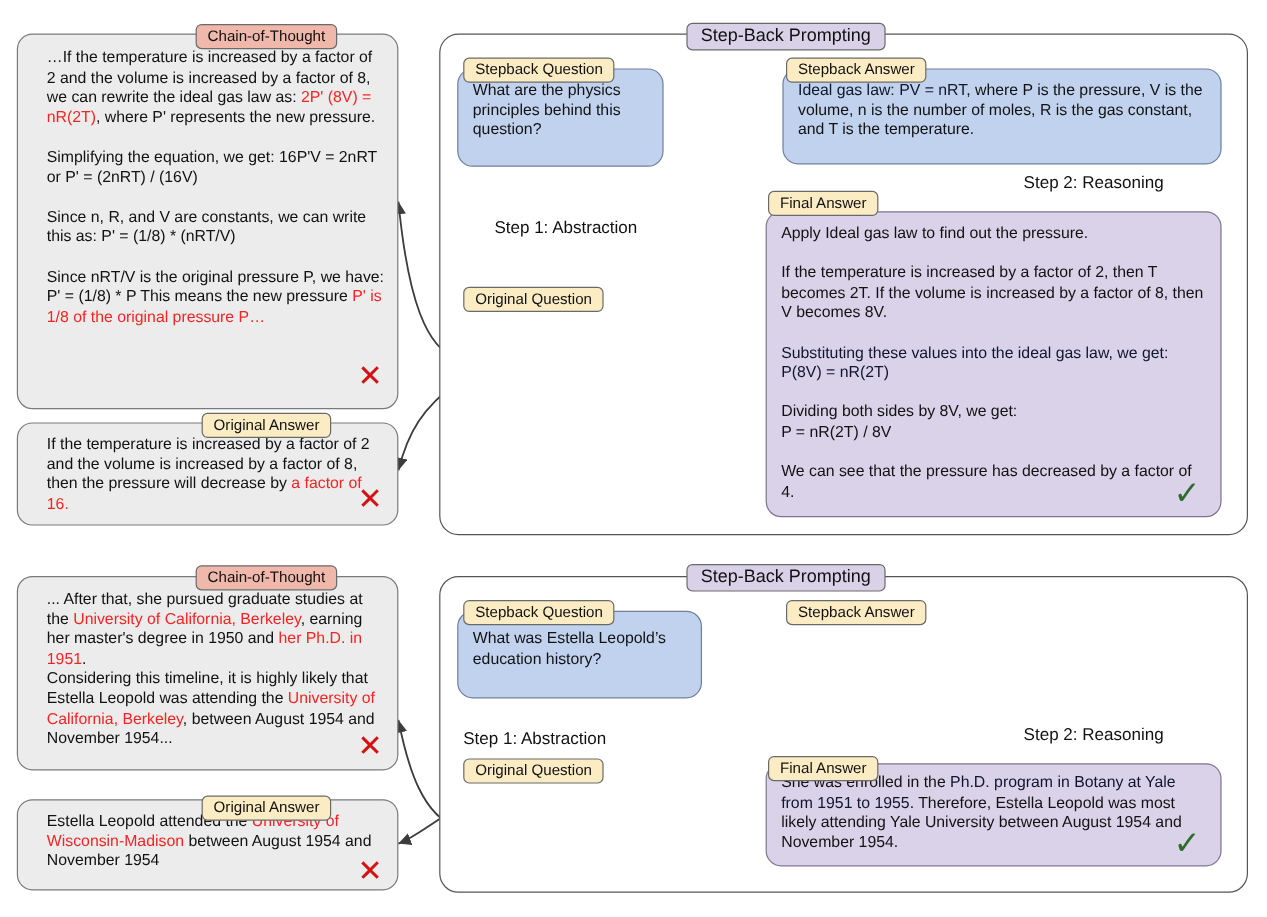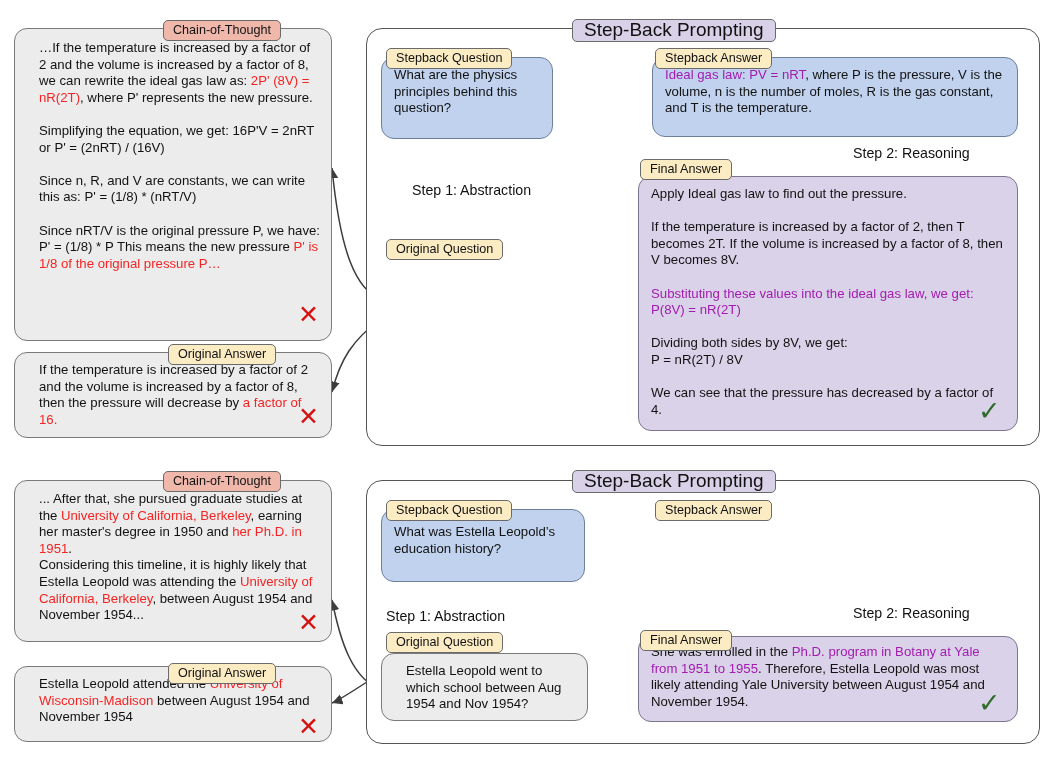--- a/index.html
+++ b/index.html
@@ -21,24 +21,24 @@
 
   .box .body{padding:8px 11px 8px 12px;font-size:13.2px;line-height:16.6px;color:#121212;
              white-space:pre-wrap;}
 
   
   .tag{position:absolute;box-sizing:border-box;border:1.2px solid #5f5f5f;
        border-radius:5px;font-size:12.6px;line-height:16px;padding:1px 9px 2px 9px;
        color:#111;white-space:nowrap;z-index:6;}
   .tag.cream{background:#fcecc4;border-color:#6a6a6a;}
   .tag.salmon{background:#f0b7ab;border-color:#6a6a6a;}
-  .tag.lav{background:#d8d1e8;border-color:#6a6a6a;font-size:19px;padding:2px 11px 3px 11px;text-align:right;}
+  .tag.lav{background:#d8d1e8;border-color:#6a6a6a;font-size:15px;padding:2px 11px 3px 11px;text-align:right;}
 
   .red{color:#f52424;}
-  .green{color:#a21caf;}
+  .green{color:#0f172a;}
 
   .steplbl{position:absolute;font-size:14.2px;color:#111;white-space:nowrap;z-index:5;}
 
   .mark{position:absolute;font-weight:bold;z-index:7;line-height:1;}
   .xmark{color:#d51010;font-size:25px;}
   .checkmark{color:#2f6b2a;font-size:27px;}
 </style>
 </head>
 <body>
 
@@ -160,23 +160,20 @@
   <div class="box blue" style="left:381px;top:509px;width:204px;height:73px;">
     <div class="body" style="padding-top:14px;">What was Estella Leopold’s education history?</div>
   </div>
   <div class="tag cream" style="left:386px;top:500px;">Stepback Question</div>
 
   <div class="tag cream" style="left:655px;top:500px;">Stepback Answer</div>
 
   <div class="steplbl" style="left:386px;top:608px;">Step 1: Abstraction</div>
   <div class="steplbl" style="left:853px;top:605px;">Step 2: Reasoning</div>
 
-  <div class="box gray" style="left:381px;top:653px;width:207px;height:68px;">
-    <div class="body" style="padding-top:9px;">Estella Leopold went to which school between Aug 1954 and Nov 1954?</div>
-  </div>
   <div class="tag cream" style="left:386px;top:632px;">Original Question</div>
 
   <div class="box purple" style="left:638px;top:636px;width:380px;height:86px;">
     <div class="body" id="fa-1" style="padding-top:7px;"><span class="">She was enrolled in the </span><span class="green">Ph.D. program in Botany at Yale from 1951 to 1955</span><span class="">. Therefore, Estella Leopold was most likely attending Yale University between August 1954 and November 1954.</span></div>
   </div>
   <div class="tag cream" style="left:640px;top:630px;">Final Answer</div>
   <div class="mark checkmark" style="left:978px;top:690px;">✓</div>
 
 </div>
 

